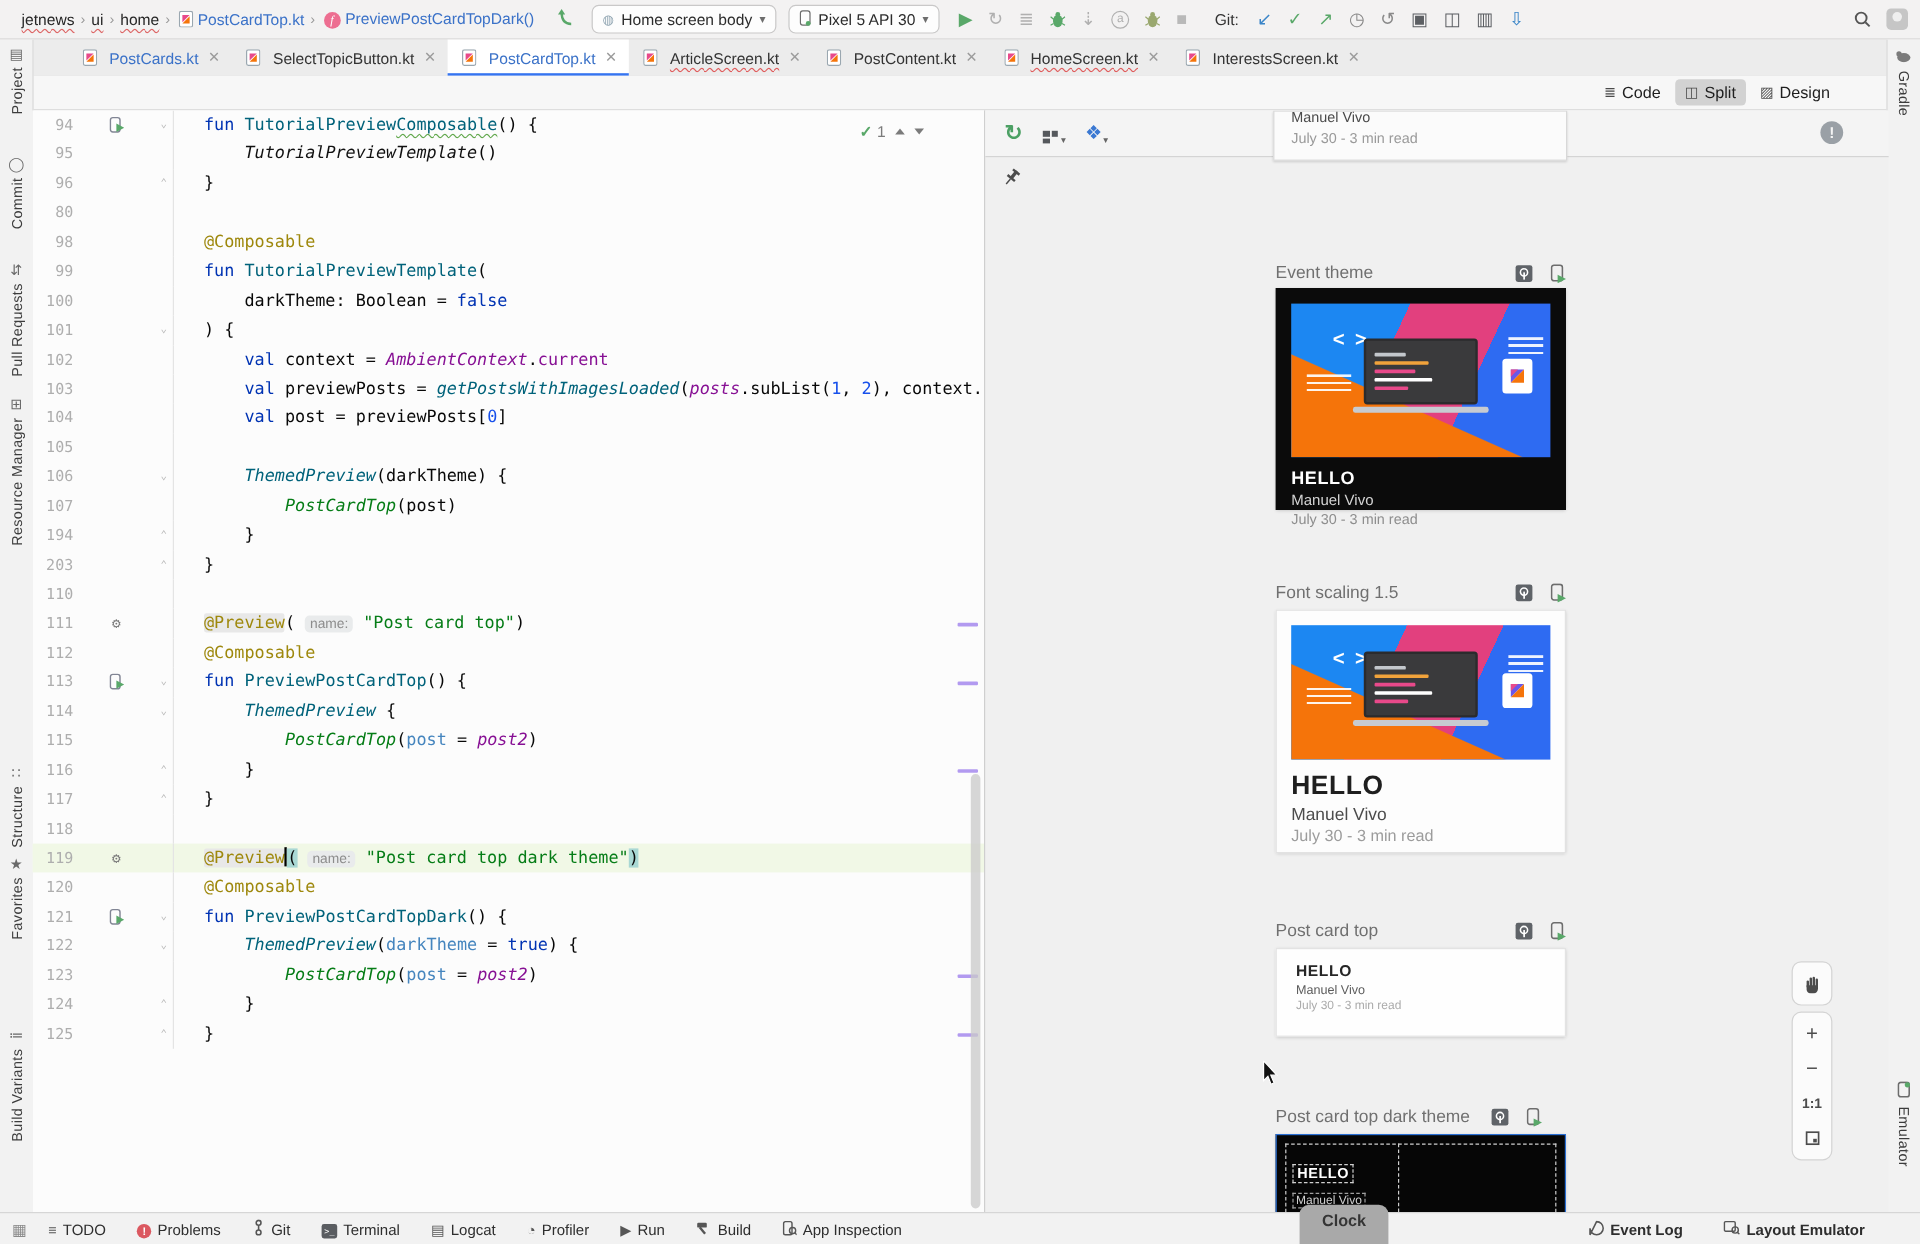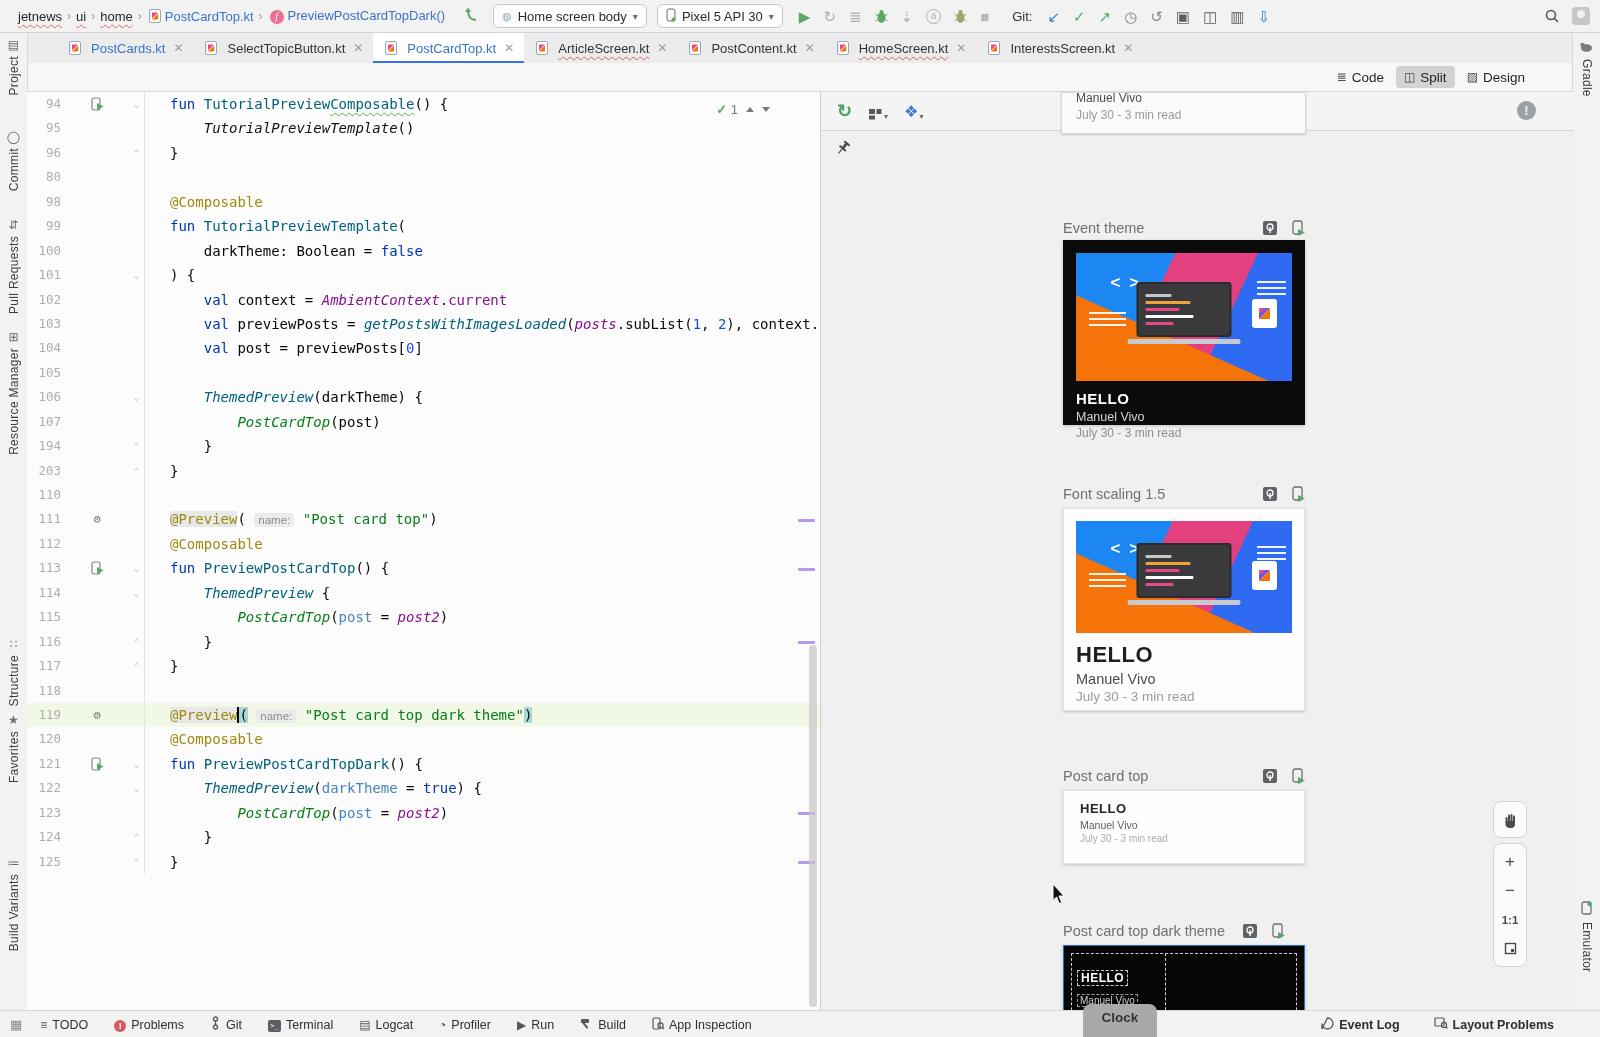--- a/index.html
+++ b/index.html
@@ -850,18 +850,18 @@
               <path d="M6.5 1 a5.5 5.5 0 1 1 -5.5 5.5 l0 5.5 z" fill="none" stroke="#565656" stroke-width="1.3"></path>
             </svg></span>
           <span>Event Log</span>
         </div>
         <div class="sb-item">
           <span><svg width="14" height="12">
               <rect x="1" y="1" width="9" height="8" rx="1" fill="none" stroke="#565656" stroke-width="1.2"></rect>
               <circle cx="10" cy="8" r="2.6" fill="none" stroke="#565656" stroke-width="1.2"></circle>
               <line x1="11.8" y1="9.8" x2="13.5" y2="11.5" stroke="#565656" stroke-width="1.2"></line>
             </svg></span>
-          <span>Layout Problems</span>
+          <span>Layout Emulator</span>
         </div>
       </div>
   </div>
 
 </div>
 
 </body></html>

